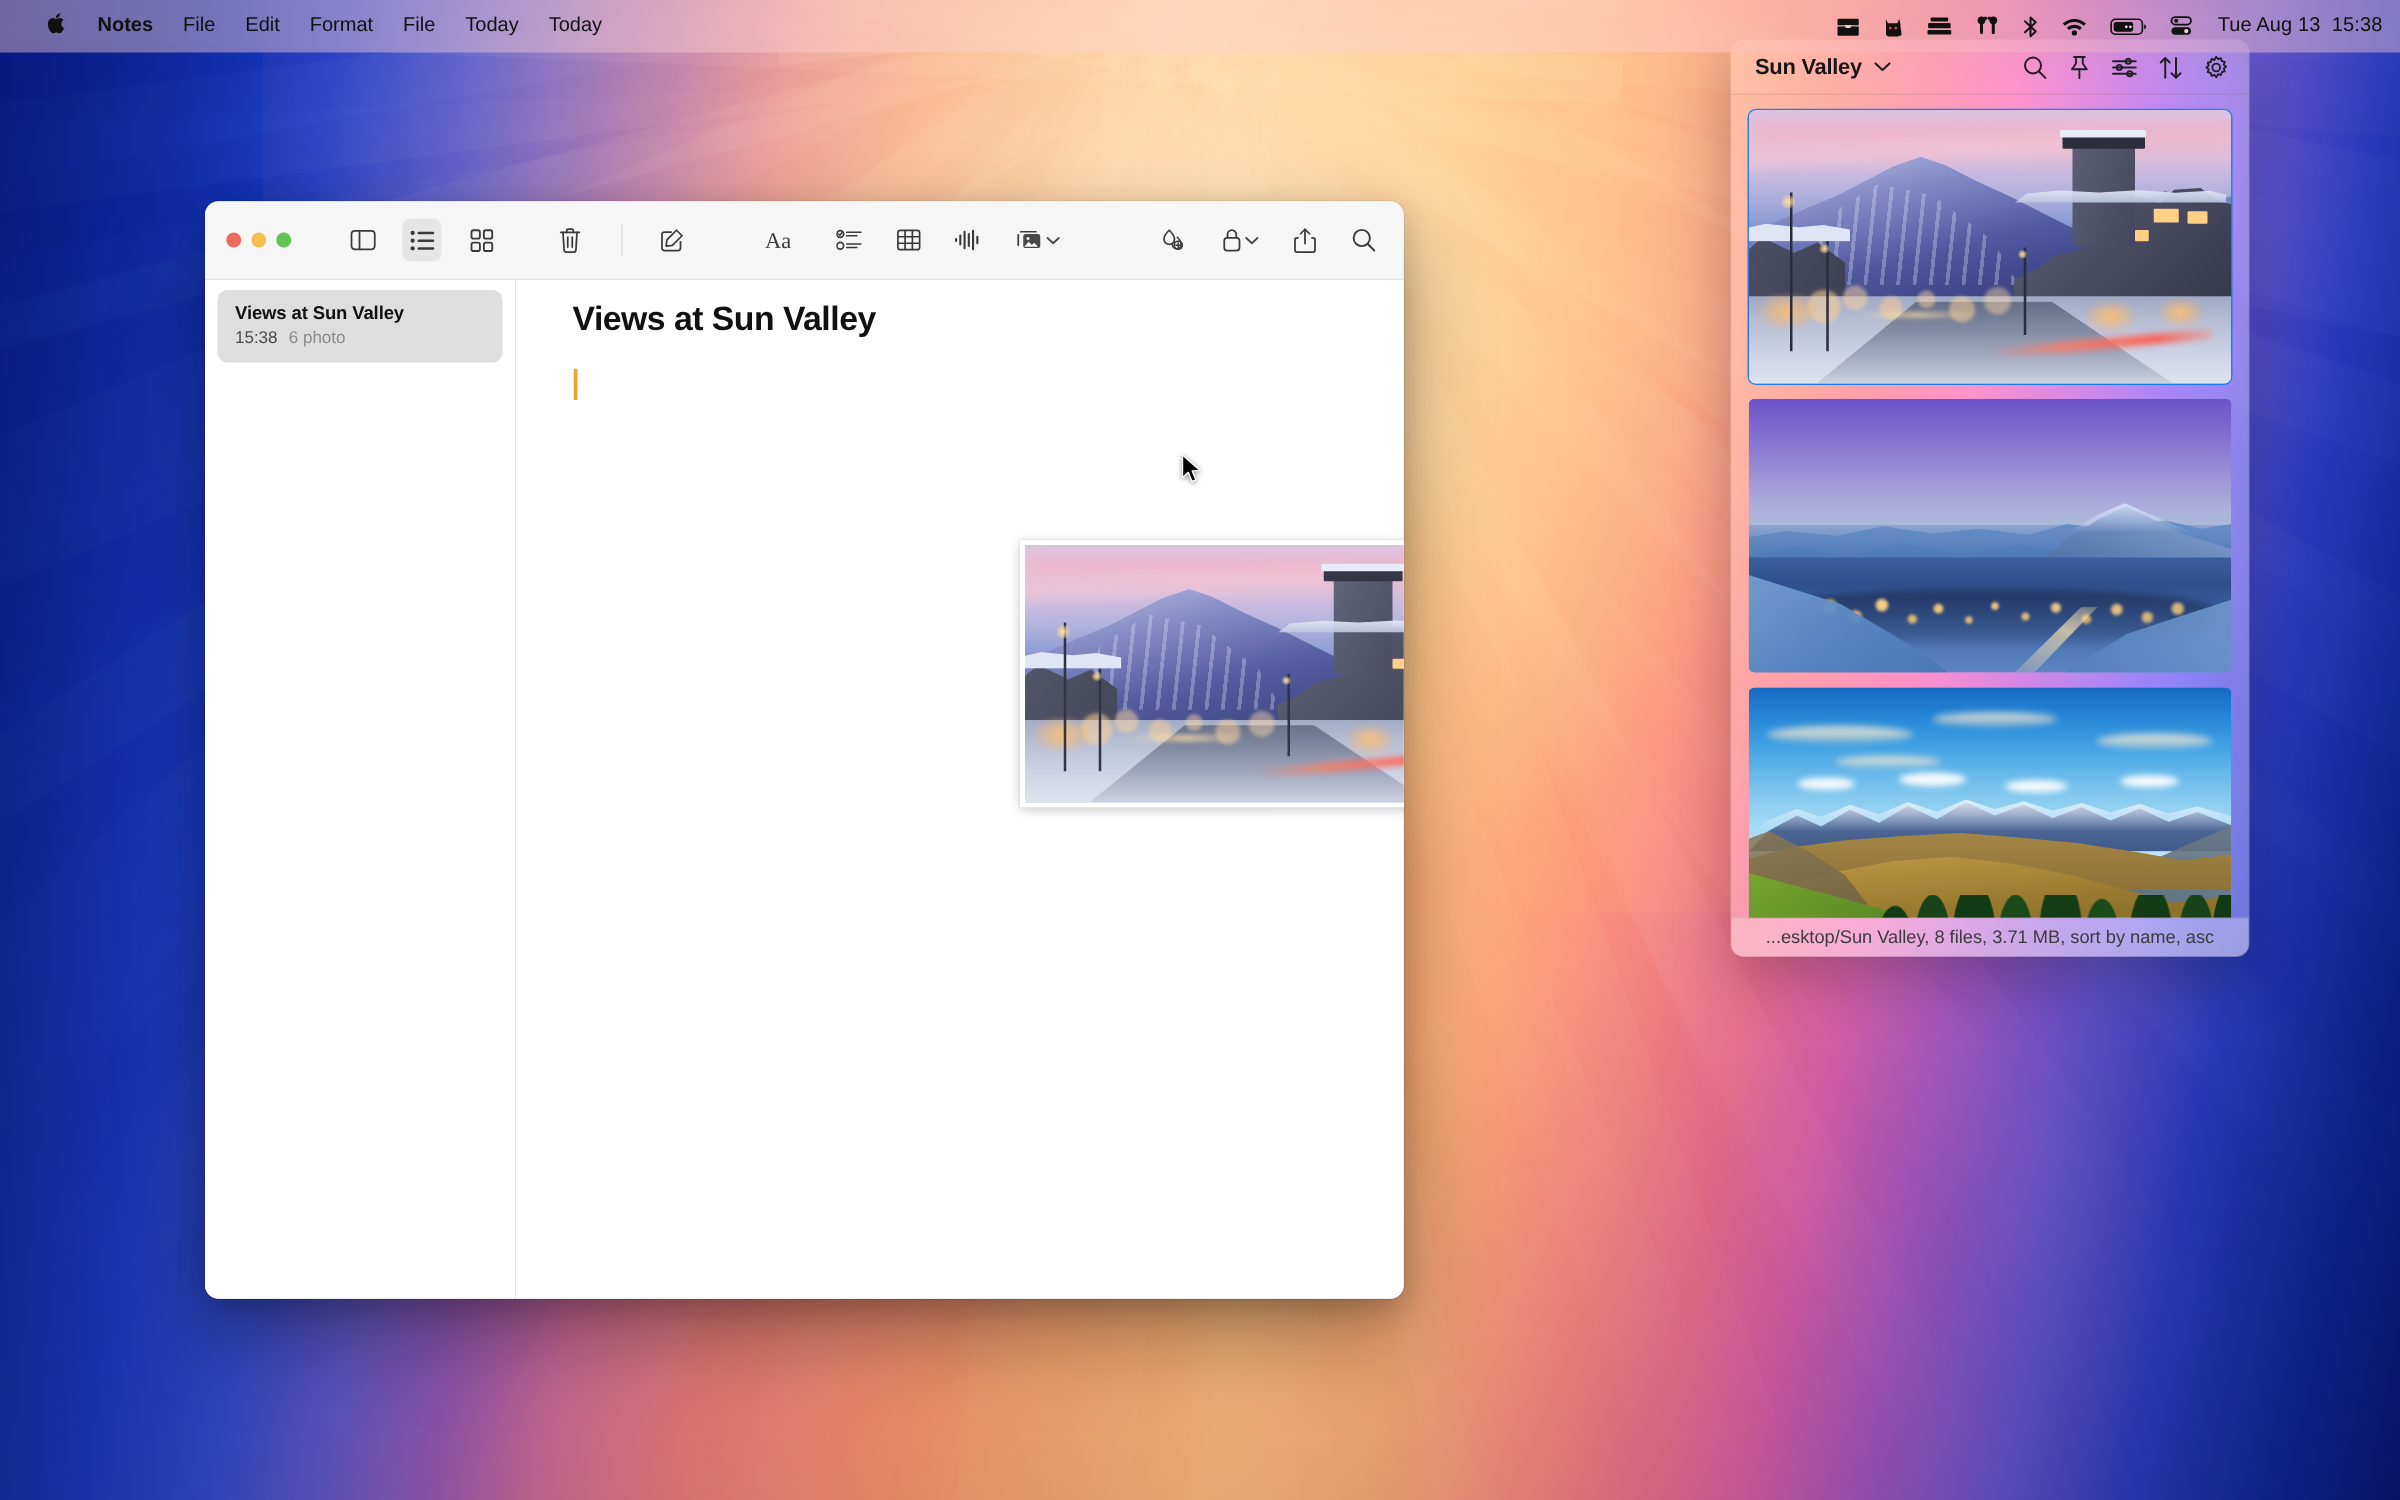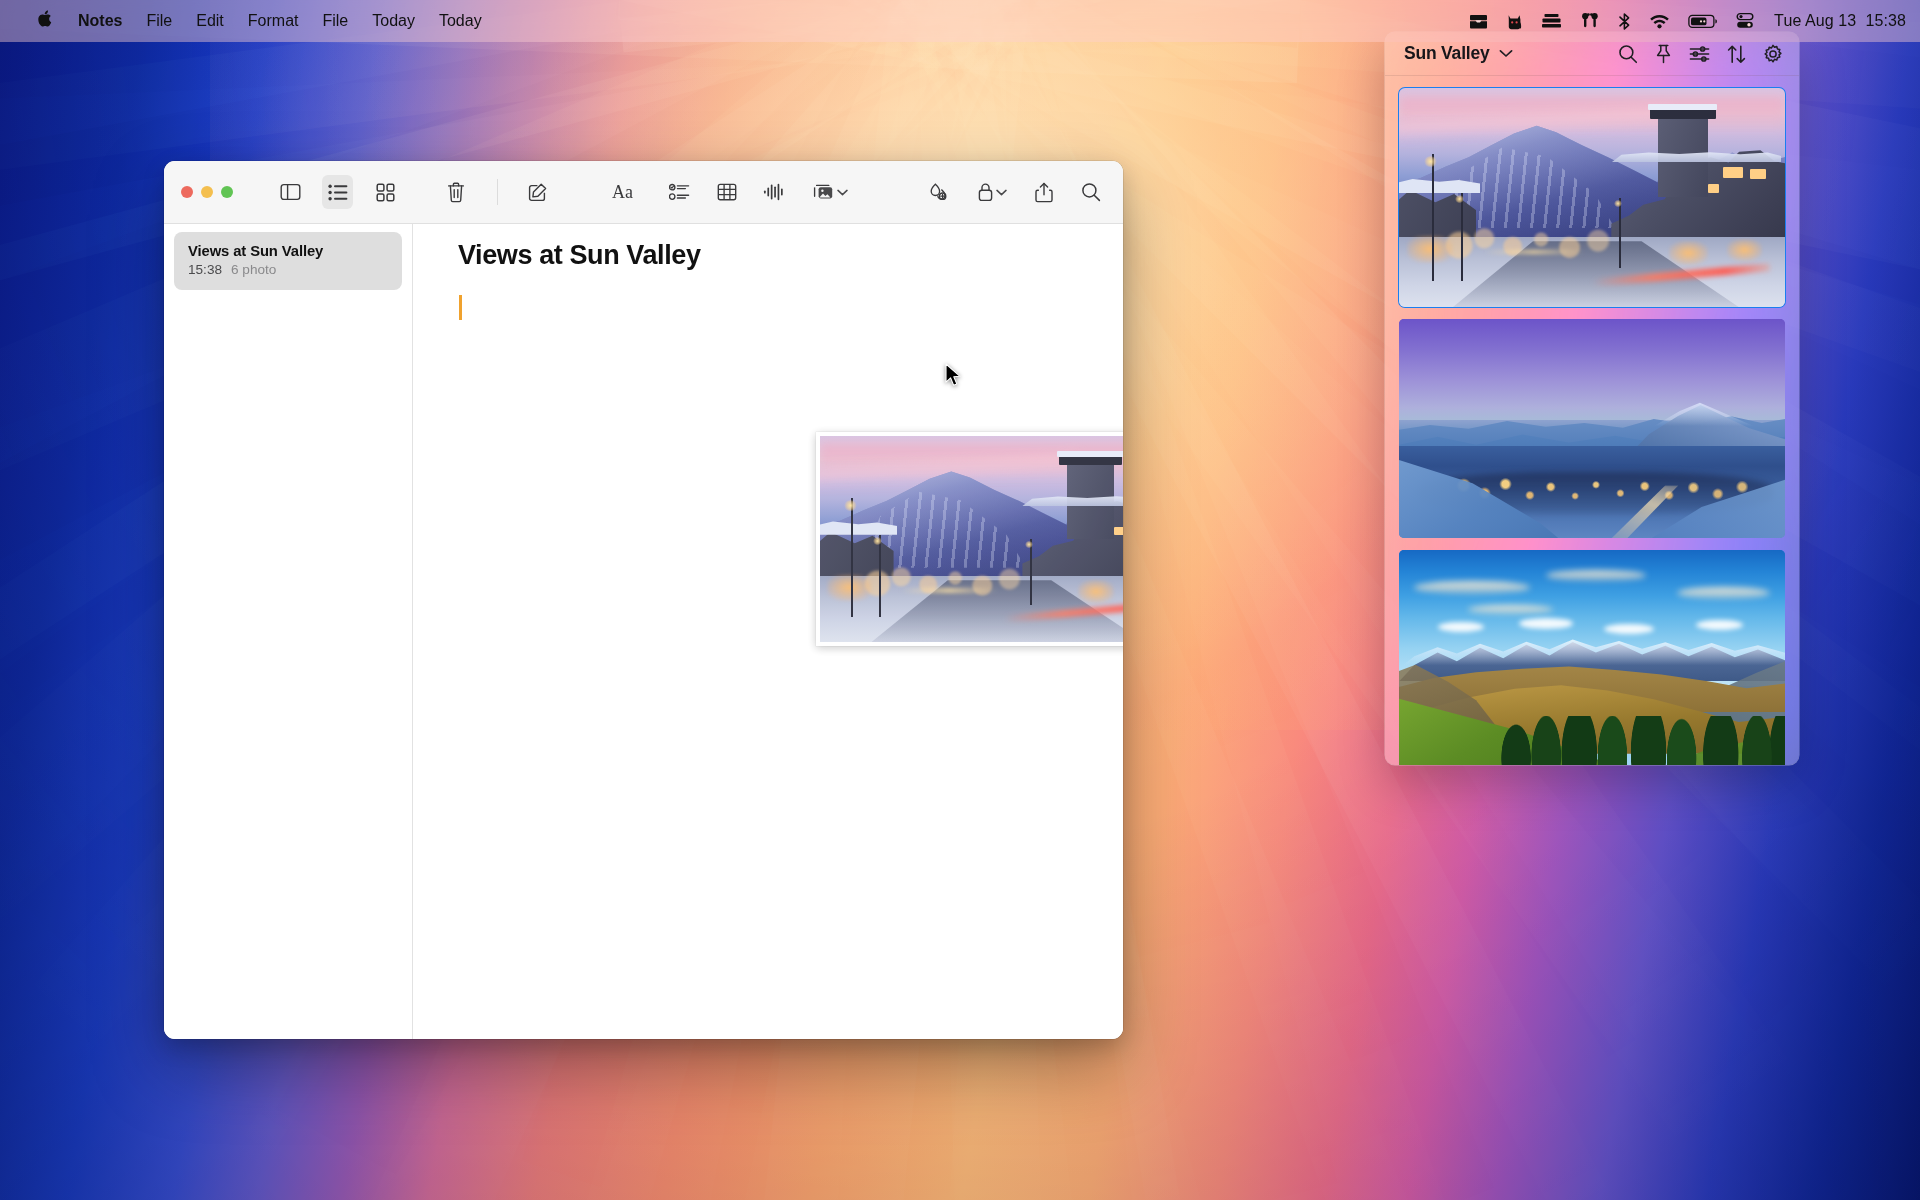--- a/index.html
+++ b/index.html
@@ -1069,13 +1069,14 @@
         <div class="s-hill-main"></div>
         <div class="s-hill-l"></div>
         <div class="s-meadow"></div>
         <div class="s-meadow-r"></div>
         <div class="s-trees"></div>
       </div>
     </div>
 
   </div>
 
+  <div id="panel-status">...esktop/Sun Valley, 8 files, 3.71 MB, sort by name, asc</div>
 </div>
 
 </body></html>

